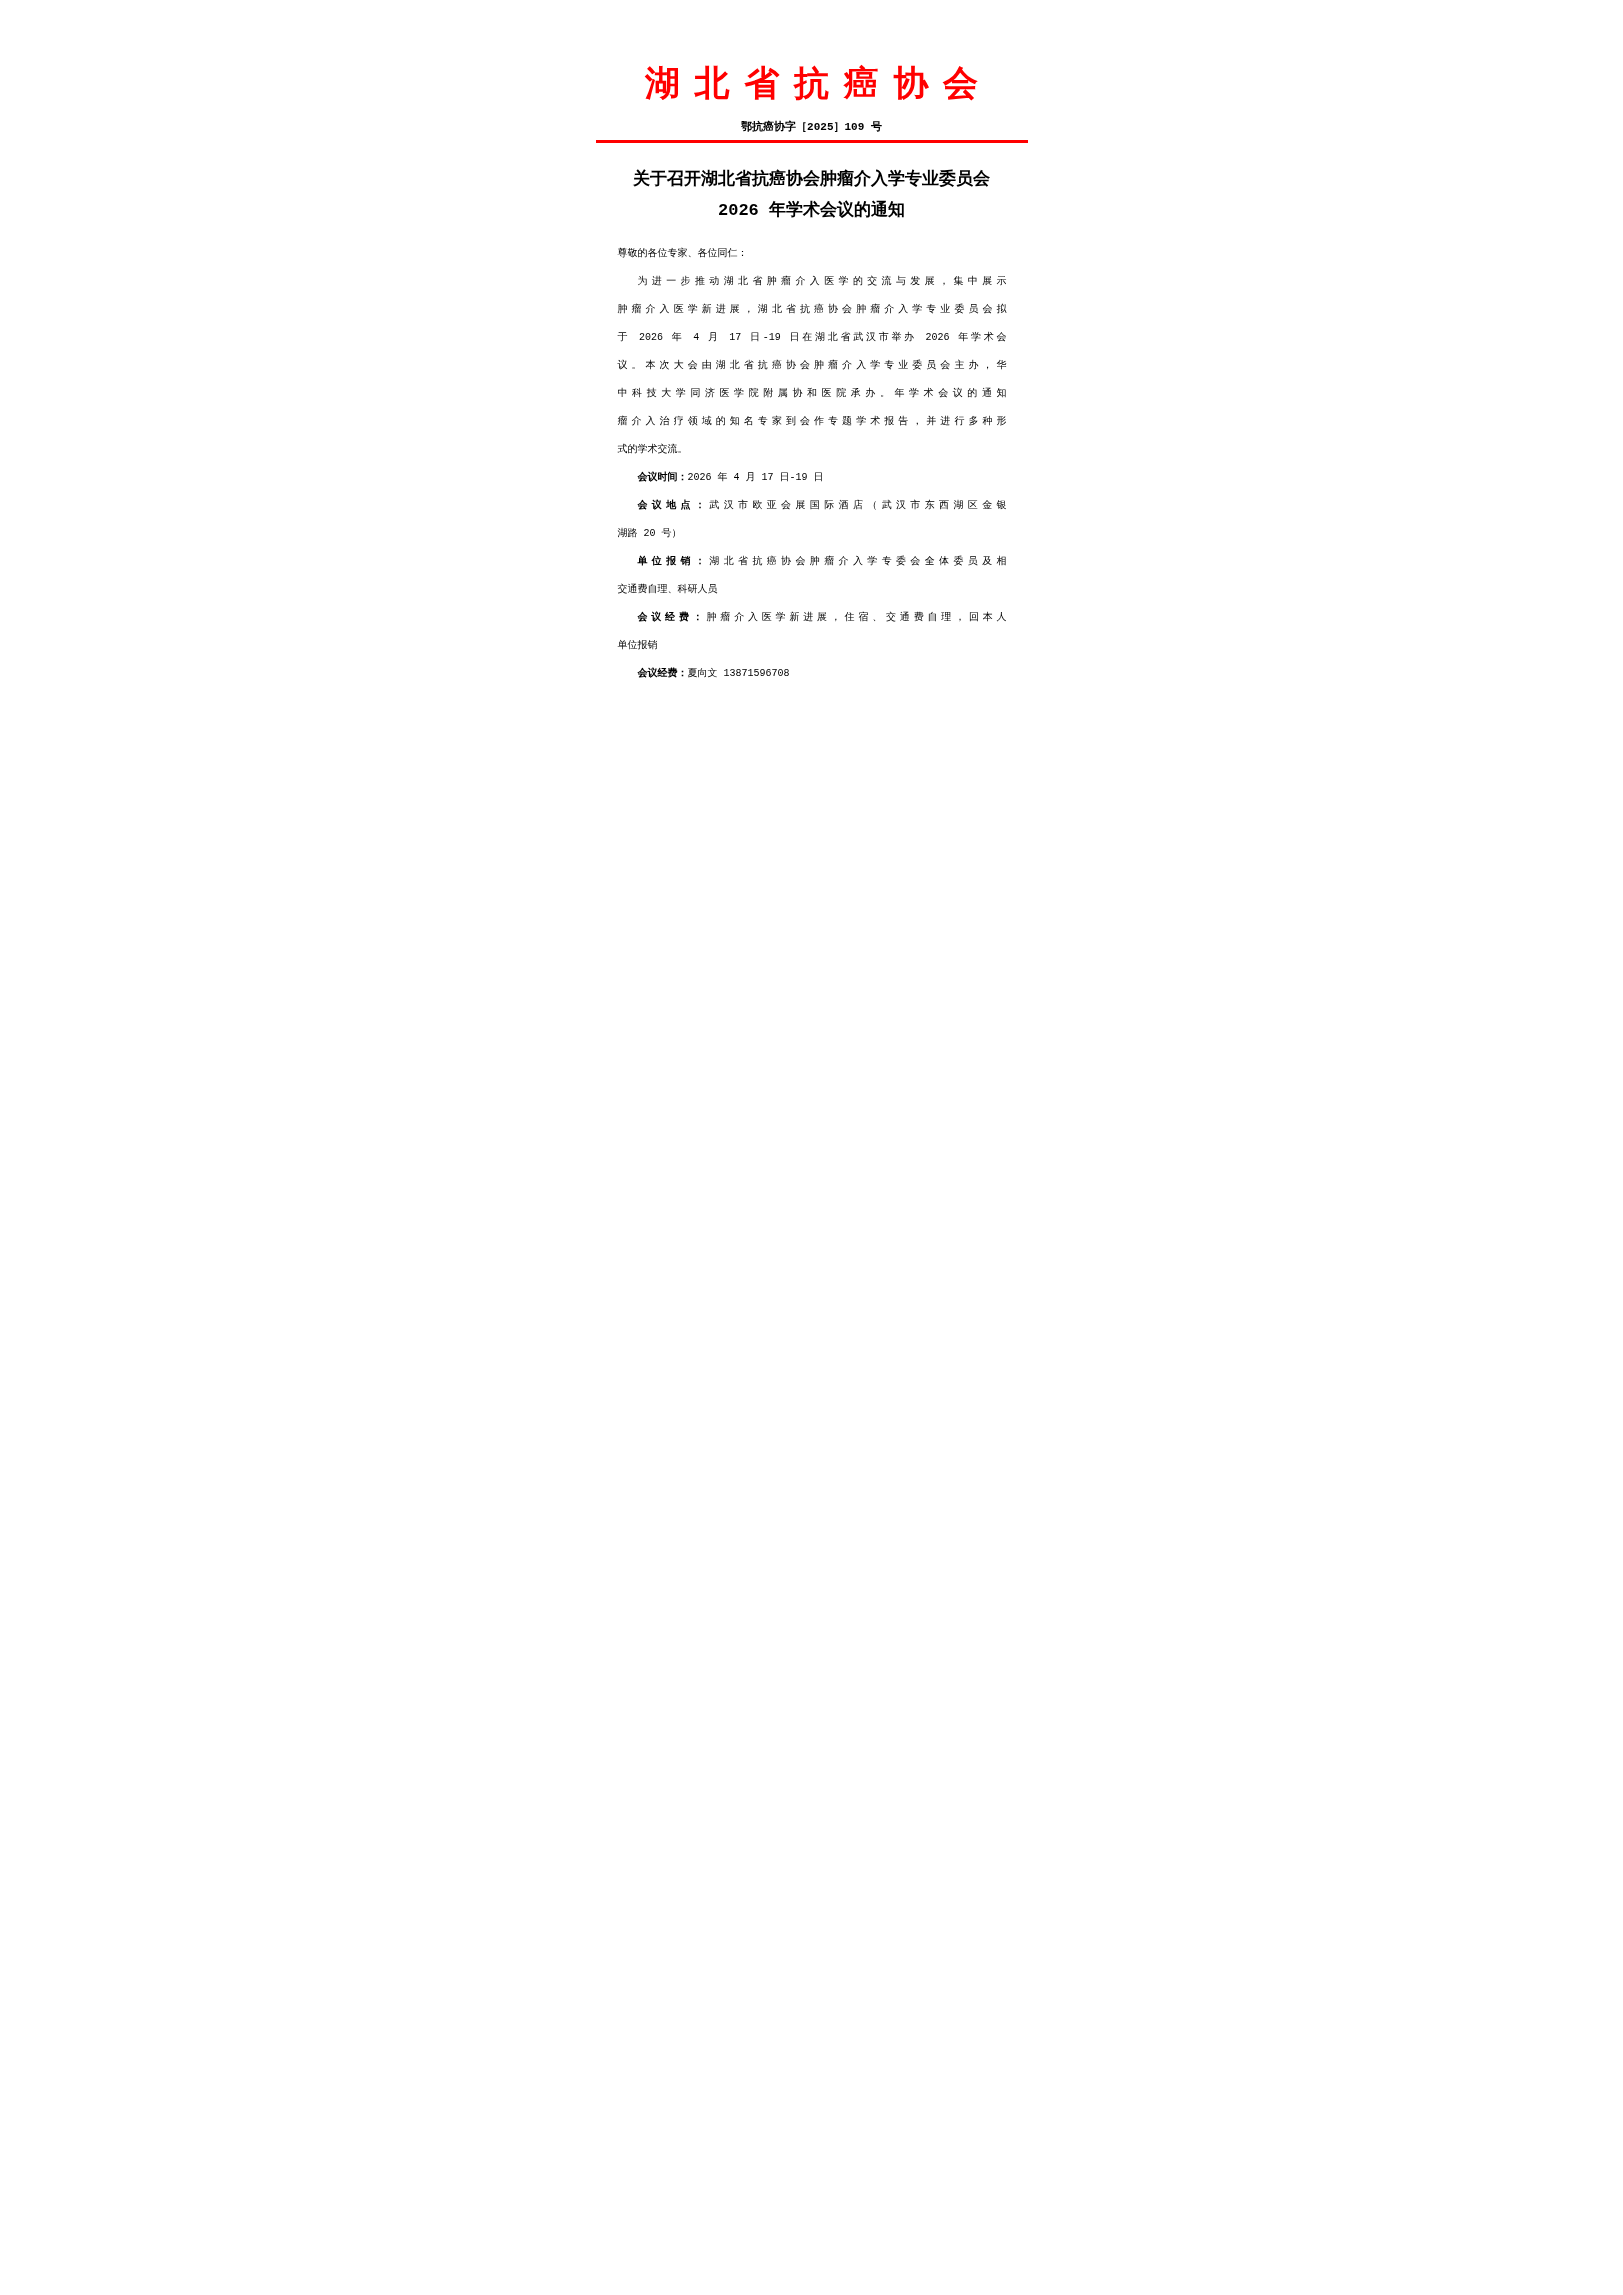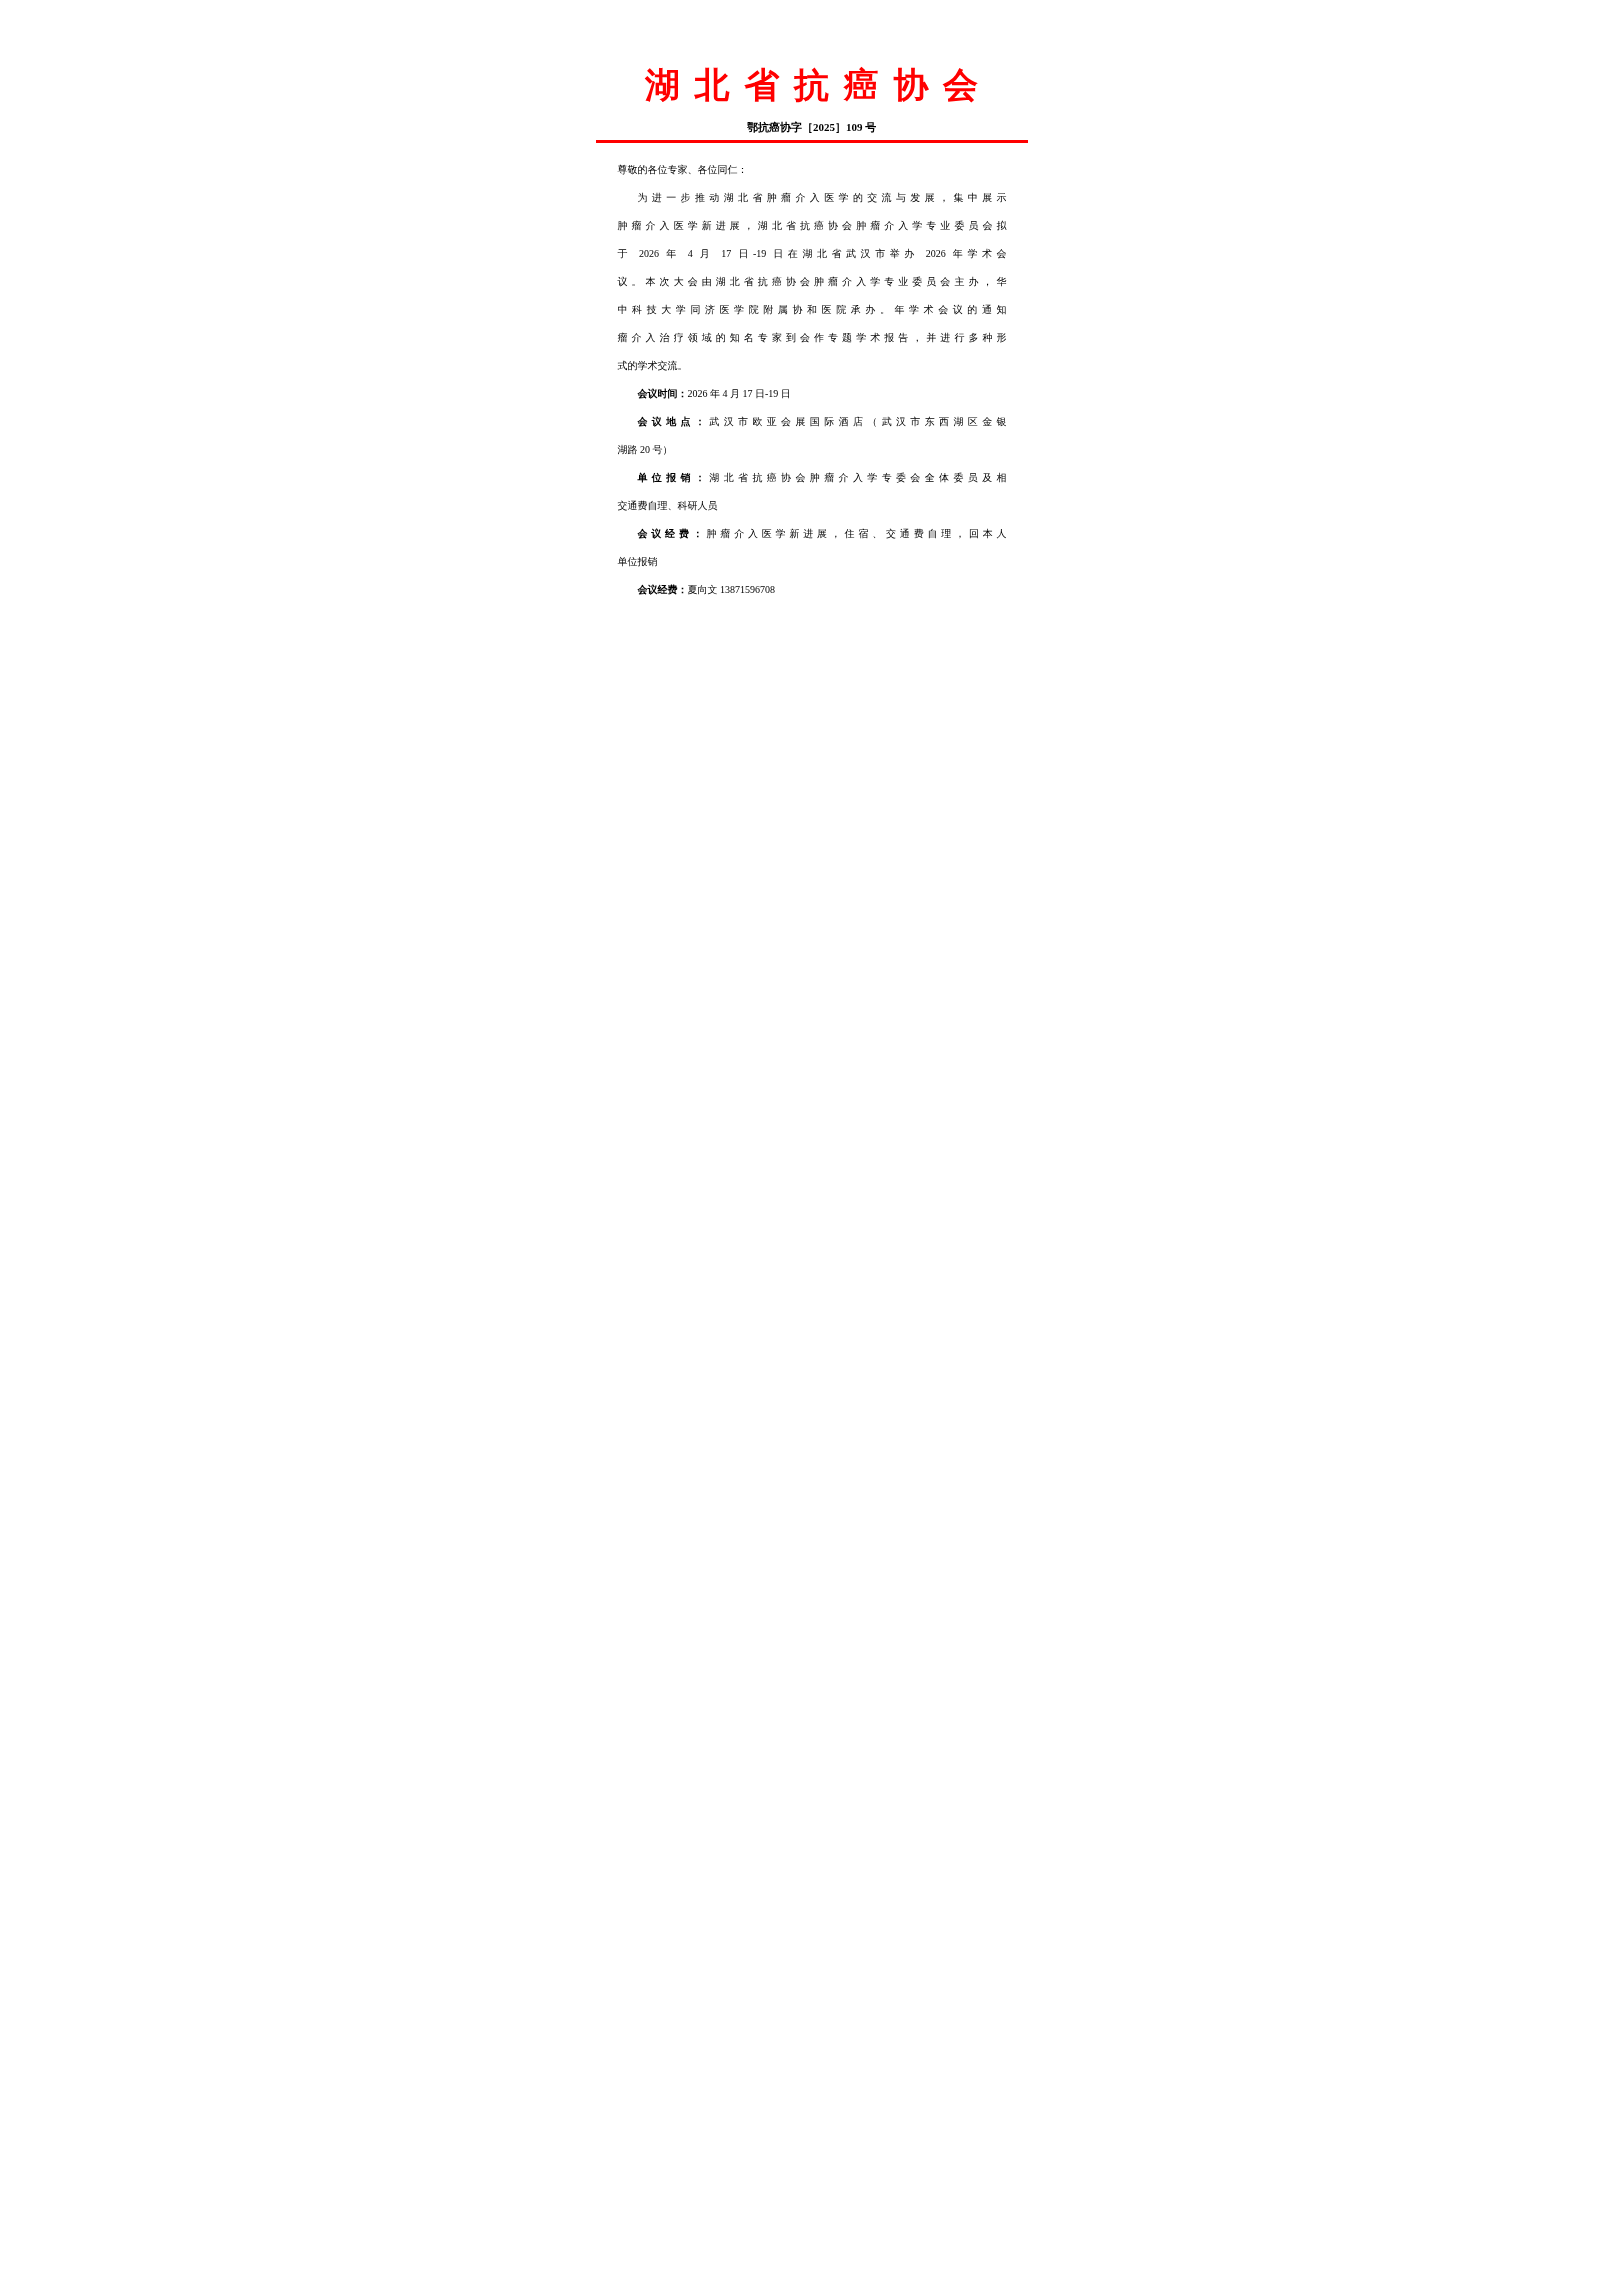--- a/index.html
+++ b/index.html
@@ -7,21 +7,21 @@
     padding: 0;
     background: #ffffff;
   }
   .page {
     position: relative;
     width: 562px;
     height: 795px;
     margin: 0 auto;
     background: #ffffff;
     overflow: hidden;
-    font-family: Liberation Serif, serif;
+    font-family: Liberation Mono, monospace;
     color: #000000;
   }
   .org-title {
     margin-top: 66px;
     font-size: 35px;
     line-height: 1.15;
     font-weight: 700;
     text-align: center;
     letter-spacing: 0.42em;
     text-indent: 0.42em;
@@ -75,20 +75,24 @@
 <body>
 
 <div class="page">
 
   <div class="org-title">湖北省抗癌协会</div>
 
   <div class="doc-number">鄂抗癌协字［2025］109 号</div>
 
   <div class="divider"></div>
 
+  <div class="heading">
+    <div class="heading-line">关于召开湖北省抗癌协会肿瘤介入学专业委员会</div>
+    <div class="heading-line">2026 年学术会议的通知</div>
+  </div>
 
   <div class="body-text" id="body-text">
       <div class="line"><span>尊敬的各位专家、各位同仁：</span></div>
       <div class="line indent fill"><span>为进一步推动湖北省肿瘤介入医学的交流与发展，集中展示</span></div>
       <div class="line fill"><span>肿瘤介入医学新进展，湖北省抗癌协会肿瘤介入学专业委员会拟</span></div>
       <div class="line fill"><span>于 2026 年 4 月 17 日-19 日在湖北省武汉市举办 2026 年学术会</span></div>
       <div class="line fill"><span>议。本次大会由湖北省抗癌协会肿瘤介入学专业委员会主办，华</span></div>
       <div class="line fill"><span>中科技大学同济医学院附属协和医院承办。年学术会议的通知</span></div>
       <div class="line fill"><span>瘤介入治疗领域的知名专家到会作专题学术报告，并进行多种形</span></div>
       <div class="line"><span>式的学术交流。</span></div>

